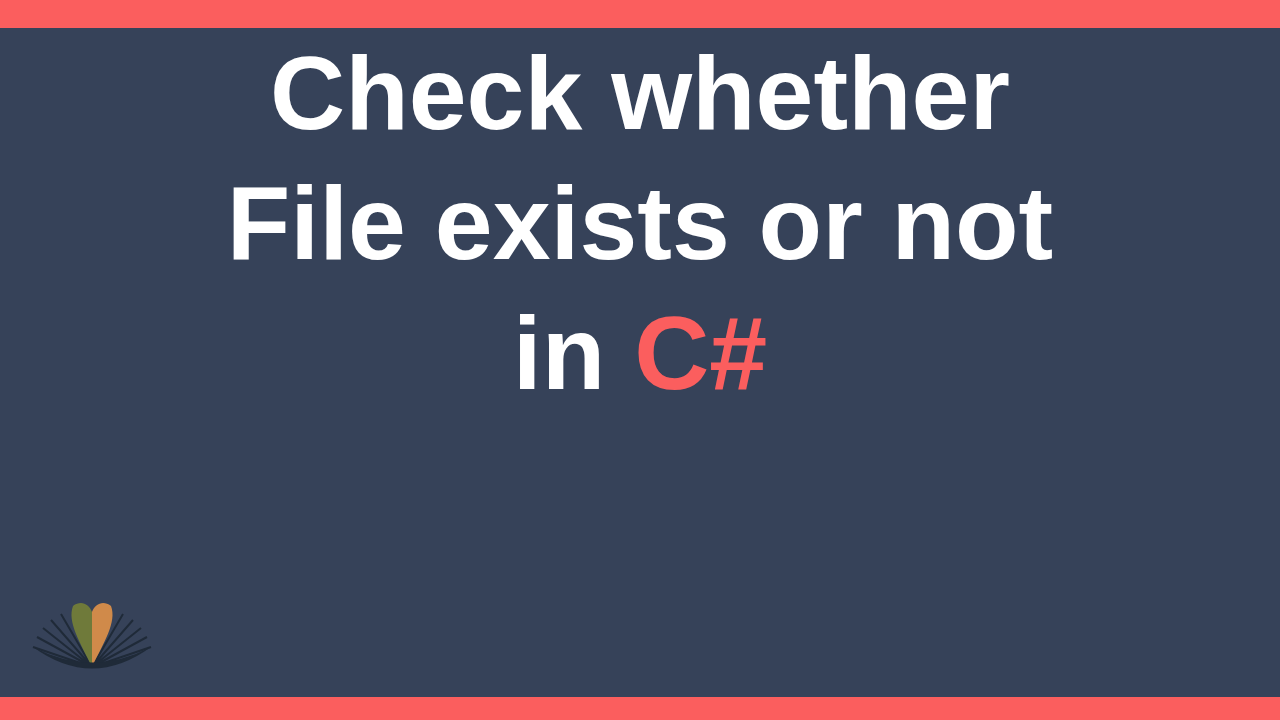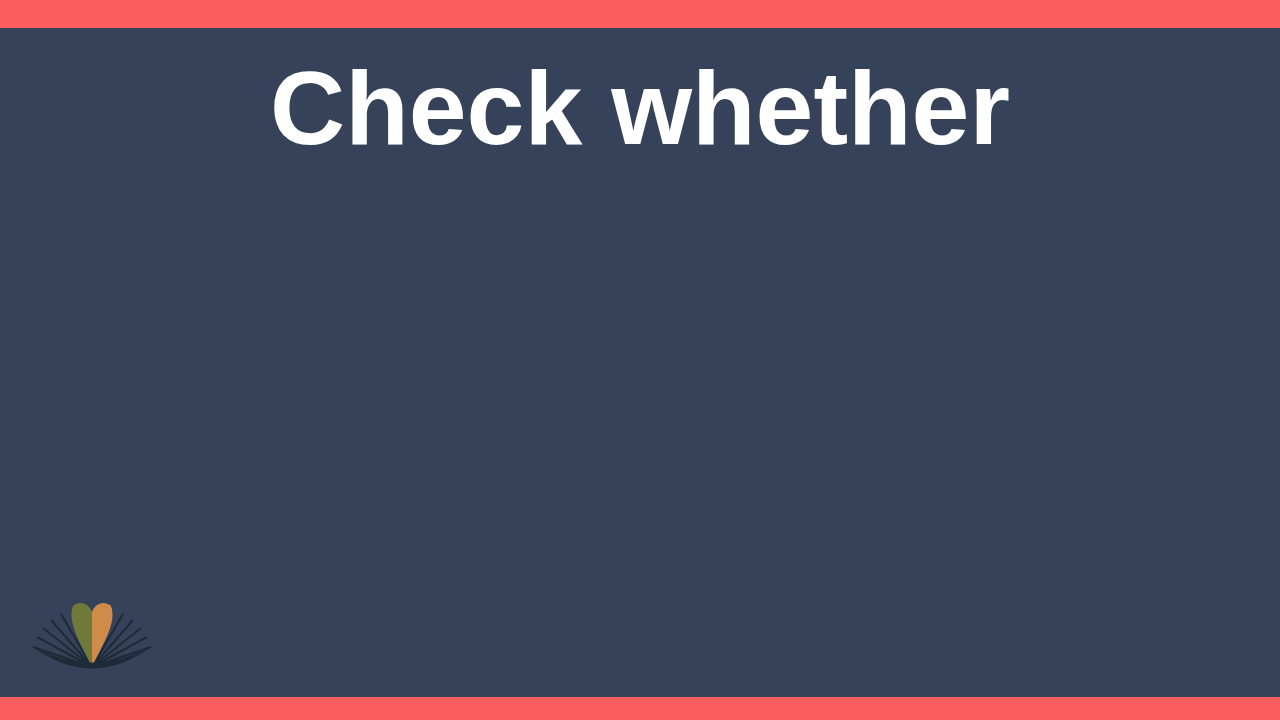--- a/index.html
+++ b/index.html
@@ -34,21 +34,20 @@
   .content {
     position: absolute;
     top: 28px;
     left: 0;
     width: 1280px;
     height: 664px;
     display: flex;
     flex-direction: column;
     align-items: center;
     justify-content: flex-start;
-    padding-top: 15px;
   }
   .title-line {
     color: #ffffff;
     font-weight: 700;
     font-size: 104px;
     line-height: 1.25;
     text-align: center;
     white-space: nowrap;
   }
   .highlight {
@@ -62,20 +61,24 @@
     height: 110px;
   }
 </style>
 </head>
 <body>
 
 <div class="top-bar"></div>
 
 <div class="content">
   <div class="title-line">Check whether</div>
+  <div class="title-line">File exists or not</div>
+  <div class="title-line">
+    <span>in </span><span class="highlight">C#</span>
+  </div>
 </div>
 
 <svg class="book-logo" viewBox="0 0 135 110">
 
   <path d="M 67 85 L 8 65 M 67 85 L 12 55 M 67 85 L 18 46 M 67 85 L 26 38 M 67 85 L 36 32" stroke="#1f2a38" stroke-width="2" fill="none"></path>
 
   <path d="M 67 85 L 126 65 M 67 85 L 122 55 M 67 85 L 116 46 M 67 85 L 108 38 M 67 85 L 98 32" stroke="#1f2a38" stroke-width="2" fill="none"></path>
 
   <path d="M 67 85 C 55 60, 42 40, 48 24 C 56 18, 64 22, 67 30 Z" fill="#6f7a3a"></path>
 

